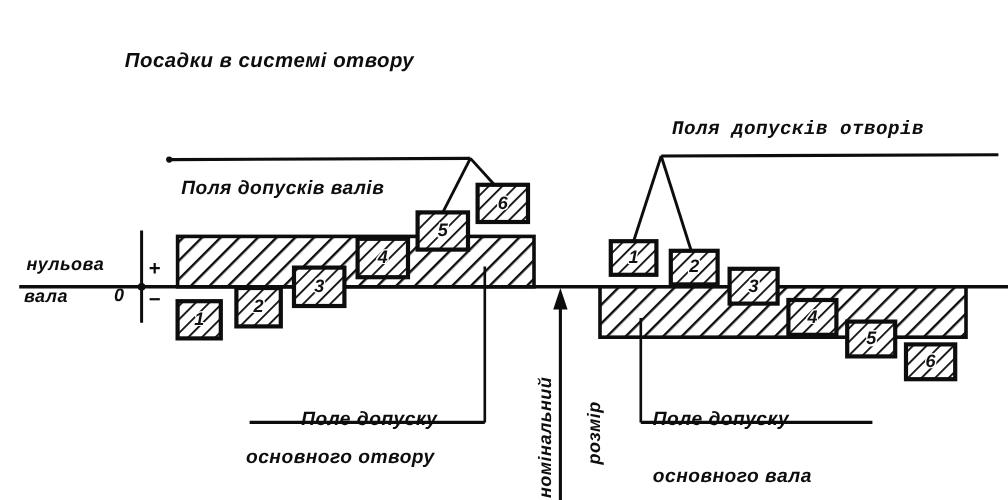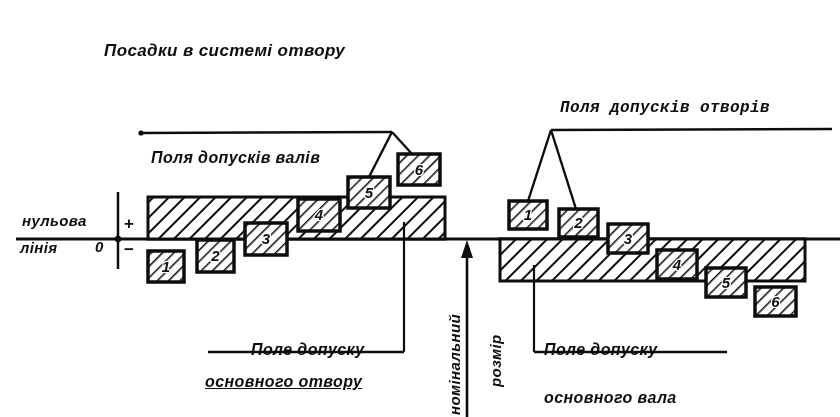--- a/index.html
+++ b/index.html
@@ -147,27 +147,27 @@
   </svg>
 
   <div class="lbl title" style="left:104px;top:34px;">Посадки в системі отвору</div>
 
 
   <div class="lbl sub" style="left:151px;top:95px;margin-top:47px;">Поля допусків валів</div>
 
   <div class="lbl sub" style="left:560px;top:92px;font-family:Liberation Mono, monospace;">Поля допусків отворів</div>
 
   <div class="lbl zero" style="left:10px;top:205px;margin-left:12px;">нульова</div>
-  <div class="lbl zero" style="left:20px;top:232px;">лінія</div>
+  <div class="lbl zero" style="left:20px;top:232px;">вала</div>
   <div class="lbl zero" style="left:95px;top:231px;">0</div>
   <div class="lbl sign" style="left:124px;top:207px;">+</div>
   <div class="lbl sign" style="left:124px;top:233px;">−</div>
 
   <div class="lbl sub" style="left:251px;top:334px;">Поле допуску</div>
-  <div class="lbl sub" style="left:205px;top:366px;text-decoration:underline;">основного отвору</div>
+  <div class="lbl sub" style="left:205px;top:366px;">основного отвору</div>
 
   <div class="lbl sub" style="left:544px;top:334px;">Поле допуску</div>
   <div class="lbl sub" style="left:544px;top:366px;margin-top:16px;">основного вала</div>
 
   <div class="lbl vert" style="left:446px;top:408px;">номінальний</div>
   <div class="lbl vert" style="left:487px;top:380px;">розмір</div>
 
   <div class="boxnum" style="left:148px;top:252px;width:36px;">1</div>
   <div class="boxnum" style="left:197px;top:241px;width:37px;">2</div>
   <div class="boxnum" style="left:245px;top:224px;width:42px;">3</div>

